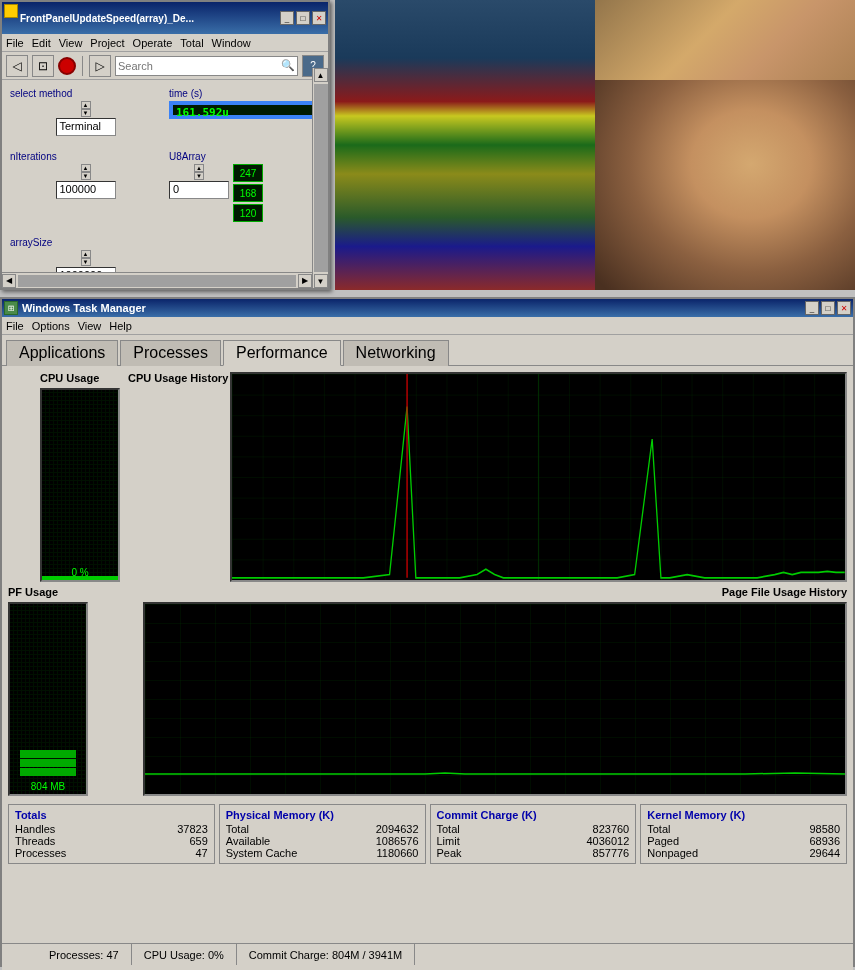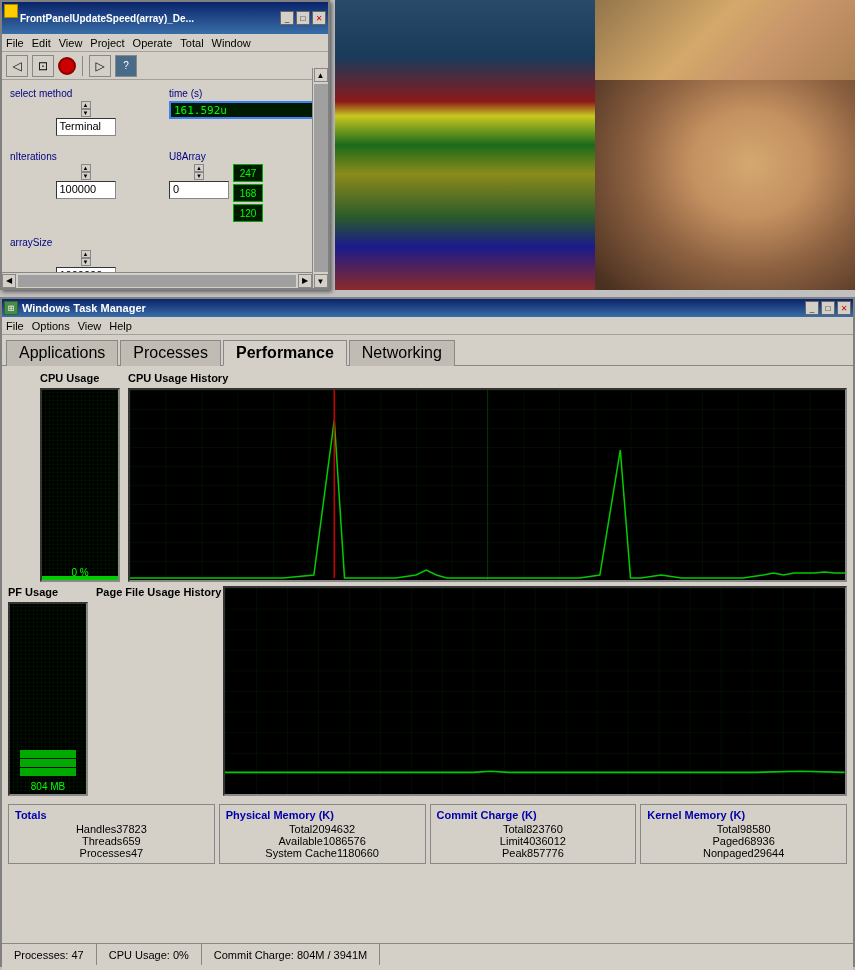--- a/index.html
+++ b/index.html
@@ -235,21 +235,20 @@
       background: #c0bcb4;
       cursor: pointer;
       font-size: 16px;
       position: relative;
       bottom: -1px;
     }
     .tab.active {
       background: #d4d0c8;
       border-bottom: 1px solid #d4d0c8;
       z-index: 1;
-      font-weight: bold;
     }
 
     .taskman-content {
       background: #d4d0c8;
       padding: 6px;
       height: calc(100% - 60px);
       overflow: hidden;
     }
 
     .perf-section {
@@ -324,35 +323,36 @@
       background: #d4d0c8;
     }
     .stats-title {
       font-size: 11px;
       font-weight: bold;
       color: #0000aa;
       margin-bottom: 2px;
     }
     .stats-row {
       display: flex;
-      justify-content: center;
+      justify-content: space-between;
       font-size: 11px;
     }
     .stats-key { color: #000; }
     .stats-val { color: #000; }
 
     .taskman-statusbar {
       position: absolute;
       bottom: 0; left: 0; right: 0;
       height: 22px;
       background: #d4d0c8;
       border-top: 1px solid #888;
       display: flex;
       align-items: center;
       font-size: 11px;
+      padding-left: 35px;
     }
     .status-segment {
       padding: 0 12px;
       border-right: 1px solid #888;
       height: 100%;
       display: flex;
       align-items: center;
     }
 
     
@@ -382,38 +382,42 @@
     <span>Operate</span>
     <span>Total</span>
     <span>Window</span>
   </div>
   <div class="labview-toolbar">
     <div class="toolbar-btn">◁</div>
     <div class="toolbar-btn">⊡</div>
     <div class="toolbar-btn-run"></div>
     <div class="toolbar-sep"></div>
     <div class="toolbar-btn">▷</div>
+    <div class="search-box">
+      <input type="text" placeholder="Search" style="">
+      <span>🔍</span>
+    </div>
     <div style="width:22px;height:22px;background:#4a6a8a;border:1px solid #888;display:flex;align-items:center;justify-content:center;color:white;font-size:10px;">?</div>
   </div>
   <div class="labview-content">
 
     <div style="grid-column:1; padding:2px;">
       <div class="lv-label">select method</div>
       <div class="lv-spinbox">
         <div class="lv-arrows">
           <div class="lv-arrow">▲</div>
           <div class="lv-arrow">▼</div>
         </div>
         <div class="lv-text">Terminal</div>
       </div>
     </div>
 
     <div style="grid-column:2; padding:2px;">
       <div class="lv-label">time (s)</div>
-      <div class="lv-text" style="background:#001a00;color:#00ff00;border:2px solid #3b82f6;font-family:monospace;min-width:80px;">161.592u</div>
+      <div class="lv-text" style="background:#001a00;color:#00ff00;border:4px solid #3b82f6;font-family:monospace;min-width:80px;font-weight:bold;">161.592u</div>
     </div>
 
     <div style="grid-column:1; padding:2px;">
       <div class="lv-label">nIterations</div>
       <div class="lv-spinbox">
         <div class="lv-arrows">
           <div class="lv-arrow">▲</div>
           <div class="lv-arrow">▼</div>
         </div>
         <div class="lv-text">100000</div>
@@ -501,21 +505,21 @@
           <div class="chart-label">CPU Usage</div>
           <div class="mini-gauge" style="flex:1;width:80px;">
 
             <div style="position:absolute;top:0;left:0;right:0;bottom:0;background:repeating-linear-gradient(0deg,transparent,transparent 3px,#001000 3px,#001000 4px),repeating-linear-gradient(90deg,transparent,transparent 3px,#001000 3px,#001000 4px);"></div>
 
             <div style="position:absolute;bottom:0;left:0;right:0;height:2%;background:#00cc00;"></div>
             <span class="cpu-percent" style="position:absolute;bottom:2px;left:0;right:0;text-align:center;color:#00ff00;font-size:10px;z-index:2;">0 %</span>
           </div>
         </div>
 
-        <div style="display:flex;flex-direction:column;flex:1;gap:2px;">
+        <div style="display:flex;flex:1;gap:2px;">
           <div class="chart-label">CPU Usage History</div>
           <div class="chart-panel" style="flex:1;">
             <svg class="chart-svg" viewBox="0 0 700 190" preserveAspectRatio="none">
 
               <defs>
                 <pattern id="grid" width="35" height="19" patternUnits="userSpaceOnUse">
                   <path d="M 35 0 L 0 0 0 19" fill="none" stroke="#003300" stroke-width="0.5"></path>
                 </pattern>
               </defs>
               <rect width="700" height="190" fill="#000"></rect>
@@ -540,21 +544,21 @@
 
             <div style="position:absolute;bottom:18px;left:10px;right:10px;display:flex;flex-direction:column;justify-content:flex-end;gap:1px;height:35%;">
               <div style="height:8px;background:#00aa00;"></div>
               <div style="height:8px;background:#00aa00;"></div>
               <div style="height:8px;background:#00aa00;"></div>
             </div>
             <span class="pf-mb" style="position:absolute;bottom:2px;left:0;right:0;text-align:center;color:#00ff00;font-size:10px;z-index:2;">804 MB</span>
           </div>
         </div>
 
-        <div style="display:flex;flex:1;gap:2px;">
+        <div style="display:flex;flex-direction:column;flex:1;gap:2px;align-items:flex-end;">
           <div class="chart-label">Page File Usage History</div>
           <div class="chart-panel" style="flex:1;">
             <svg class="chart-svg" viewBox="0 0 700 190" preserveAspectRatio="none">
               <defs>
                 <pattern id="grid2" width="35" height="19" patternUnits="userSpaceOnUse">
                   <path d="M 35 0 L 0 0 0 19" fill="none" stroke="#003300" stroke-width="0.5"></path>
                 </pattern>
               </defs>
               <rect width="700" height="190" fill="#000"></rect>
               <rect width="700" height="190" fill="url(#grid2)"></rect>

